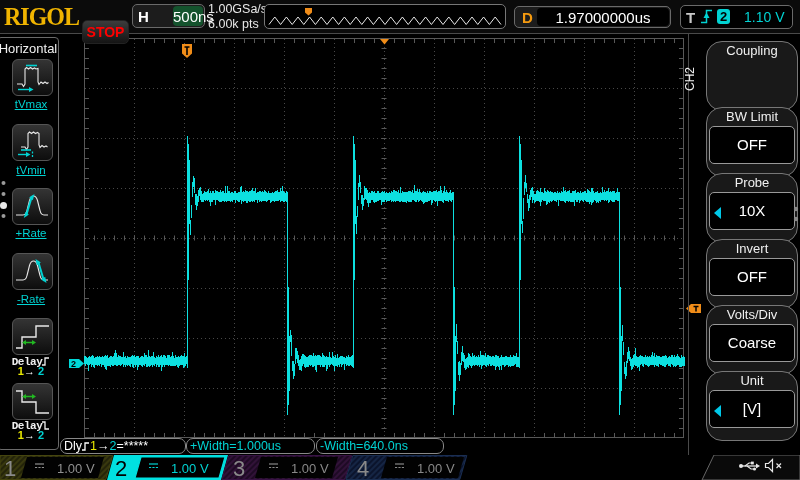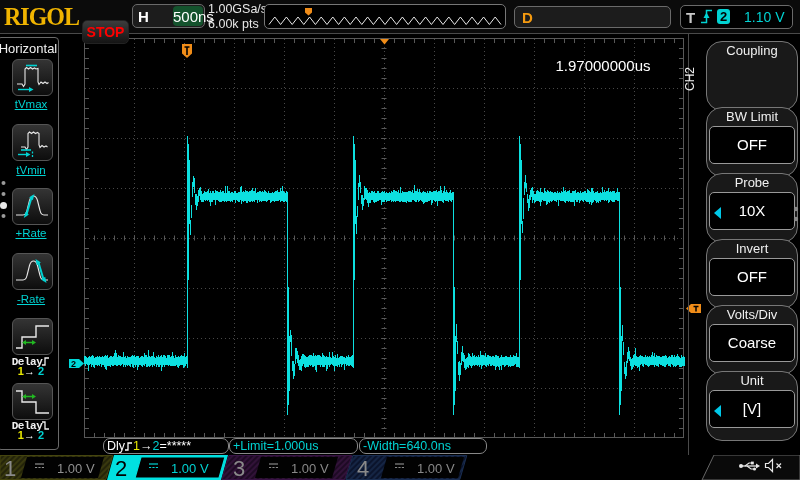--- a/index.html
+++ b/index.html
@@ -10,39 +10,39 @@
 .tb-box { position:absolute; border:1px solid #6a6a6a; border-radius:5px; background:#000; }
 #stopbtn { left:82px; top:20px; width:47px; height:24px; background:linear-gradient(#3c3c3c,#141414); border:1px solid #222;
   color:#f00; font-weight:bold; font-size:14px; text-align:center; line-height:23px; letter-spacing:0px; }
 #hbox { left:132px; top:4px; width:73px; height:24px; background:#1c1c1c; }
 #hbox .hl { position:absolute; left:5px; top:3px; color:#fff; font-weight:bold; font-size:15px; }
 #hbox .hv { position:absolute; left:16px; top:1px; right:1px; bottom:1px; background:#14532d; border-radius:4px; color:#fff; font-size:15px; text-align:center; line-height:21px;margin-left:24px; }
 #srate { position:absolute; left:208px; top:2px; color:#e8e8e8; font-size:12.5px; line-height:14.5px; }
 #preview { left:264px; top:4px; width:242px; height:25px; background:#000; border:1px solid #777; }
 #dbox { left:514px; top:6px; width:157px; height:22px; background:#1c1c1c; }
 #dbox .dl { position:absolute; left:7px; top:2px; color:#f49a10; font-weight:bold; font-size:15px; }
-#dbox .dv { position:absolute; left:22px; top:1px; right:1px; bottom:1px; background:#000; border-radius:4px; color:#fff; font-size:15px; text-align:center; line-height:19px;margin-top:48px; }
+#dbox .dv { position:absolute; left:22px; top:1px; right:1px; bottom:1px; background:#000; border-radius:4px; color:#fff; font-size:15px; text-align:center; line-height:19px; }
 #tbox { left:680px; top:5px; width:113px; height:24px; background:#000; }
 #tbox .tl { position:absolute; left:5px; top:3px; color:#c8c8c8; font-weight:bold; font-size:15px; }
 #leftmenu { position:absolute; left:-3px; top:37px; width:62px; height:413px; border:1px solid #6a6a6a; border-radius:4px; background:#000; }
 #lm-title { position:absolute; left:0; top:3px; width:100%; text-align:center; color:#f0f0f0; font-size:13px; }
 .lbtn { position:absolute; left:14px; width:41px; height:37px; background:linear-gradient(#343434,#0d0d0d); border:1px solid #555; border-radius:6px; }
 .llab { position:absolute; left:3px; width:100%; text-align:center; color:#00d2d2; font-size:11.5px;text-decoration:underline; }
 .dlab { position:absolute; left:3px; width:100%; text-align:center; color:#f0f0f0; font-family:"Liberation Mono", monospace; font-size:11px; font-weight:bold; letter-spacing:-0.5px; }
 .dlab2 { position:absolute; left:3px; width:100%; text-align:center; font-family:"Liberation Sans", sans-serif; font-size:11px; font-weight:bold; color:#fff; }
 .dlab2 .y { color:#e8e800; } .dlab2 .c { color:#00d2d2; }
 #rsep { position:absolute; left:688px; top:34px; width:1px; height:421px; background:#4a4a4a; }
 #ch2tab { position:absolute; left:686px; top:64px; width:16px; height:30px; }
 #ch2tab span { position:absolute; left:-8px; top:8px; transform:rotate(-90deg); color:#f0f0f0; font-size:12px; }
 .mitem { position:absolute; left:706px; width:92px; height:70px; background:#191919; border:1px solid #777; border-radius:16px; }
 .mlabel { position:absolute; top:1px; width:100%; text-align:center; color:#f0f0f0; font-size:13px; }
 .mval { position:absolute; left:2px; right:2px; top:18px; height:38px; background:#000; border:1px solid #999; border-radius:5px;
   color:#fff; font-size:15px; text-align:center; line-height:36px; }
 .mtri { position:absolute; left:4px; top:14px; width:0; height:0; border-top:6px solid transparent; border-bottom:6px solid transparent; border-right:7px solid #00c8e8; }
-.meas { position:absolute; top:438px; height:16px; background:#000; border:1px solid #888; border-radius:7px; font-size:12.5px; line-height:14px; color:#fff; padding-left:3px;margin-left:43px; }
+.meas { position:absolute; top:438px; height:16px; background:#000; border:1px solid #888; border-radius:7px; font-size:12.5px; line-height:14px; color:#fff; padding-left:3px; }
 .meas .cy { color:#00d2d2; }
 </style></head>
 <body>
   <svg class="abs" style="left:0;top:0" width="800" height="480" viewBox="0 0 800 480">
     <path d="M134.5 39V437M184.5 39V437M234.5 39V437M284.5 39V437M334.5 39V437M384.5 39V437M434.5 39V437M484.5 39V437M534.5 39V437M584.5 39V437M634.5 39V437" stroke="#484848" stroke-width="1" stroke-dasharray="1 3" fill="none"></path>
     <path d="M85 88.5H683M85 138.5H683M85 188.5H683M85 238.5H683M85 288.5H683M85 338.5H683M85 388.5H683" stroke="#484848" stroke-width="1" stroke-dasharray="1 3" fill="none"></path>
     <rect x="84.5" y="38.5" width="599" height="399" fill="none" stroke="#585858" stroke-width="1"></rect>
     <path d="M94.5 38.5V43M94.5 437.5V433M104.5 38.5V43M104.5 437.5V433M114.5 38.5V43M114.5 437.5V433M124.5 38.5V43M124.5 437.5V433M144.5 38.5V43M144.5 437.5V433M154.5 38.5V43M154.5 437.5V433M164.5 38.5V43M164.5 437.5V433M174.5 38.5V43M174.5 437.5V433M194.5 38.5V43M194.5 437.5V433M204.5 38.5V43M204.5 437.5V433M214.5 38.5V43M214.5 437.5V433M224.5 38.5V43M224.5 437.5V433M244.5 38.5V43M244.5 437.5V433M254.5 38.5V43M254.5 437.5V433M264.5 38.5V43M264.5 437.5V433M274.5 38.5V43M274.5 437.5V433M294.5 38.5V43M294.5 437.5V433M304.5 38.5V43M304.5 437.5V433M314.5 38.5V43M314.5 437.5V433M324.5 38.5V43M324.5 437.5V433M344.5 38.5V43M344.5 437.5V433M354.5 38.5V43M354.5 437.5V433M364.5 38.5V43M364.5 437.5V433M374.5 38.5V43M374.5 437.5V433M394.5 38.5V43M394.5 437.5V433M404.5 38.5V43M404.5 437.5V433M414.5 38.5V43M414.5 437.5V433M424.5 38.5V43M424.5 437.5V433M444.5 38.5V43M444.5 437.5V433M454.5 38.5V43M454.5 437.5V433M464.5 38.5V43M464.5 437.5V433M474.5 38.5V43M474.5 437.5V433M494.5 38.5V43M494.5 437.5V433M504.5 38.5V43M504.5 437.5V433M514.5 38.5V43M514.5 437.5V433M524.5 38.5V43M524.5 437.5V433M544.5 38.5V43M544.5 437.5V433M554.5 38.5V43M554.5 437.5V433M564.5 38.5V43M564.5 437.5V433M574.5 38.5V43M574.5 437.5V433M594.5 38.5V43M594.5 437.5V433M604.5 38.5V43M604.5 437.5V433M614.5 38.5V43M614.5 437.5V433M624.5 38.5V43M624.5 437.5V433M644.5 38.5V43M644.5 437.5V433M654.5 38.5V43M654.5 437.5V433M664.5 38.5V43M664.5 437.5V433M674.5 38.5V43M674.5 437.5V433M84.5 48.5H89M683.5 48.5H679M84.5 58.5H89M683.5 58.5H679M84.5 68.5H89M683.5 68.5H679M84.5 78.5H89M683.5 78.5H679M84.5 98.5H89M683.5 98.5H679M84.5 108.5H89M683.5 108.5H679M84.5 118.5H89M683.5 118.5H679M84.5 128.5H89M683.5 128.5H679M84.5 148.5H89M683.5 148.5H679M84.5 158.5H89M683.5 158.5H679M84.5 168.5H89M683.5 168.5H679M84.5 178.5H89M683.5 178.5H679M84.5 198.5H89M683.5 198.5H679M84.5 208.5H89M683.5 208.5H679M84.5 218.5H89M683.5 218.5H679M84.5 228.5H89M683.5 228.5H679M84.5 248.5H89M683.5 248.5H679M84.5 258.5H89M683.5 258.5H679M84.5 268.5H89M683.5 268.5H679M84.5 278.5H89M683.5 278.5H679M84.5 298.5H89M683.5 298.5H679M84.5 308.5H89M683.5 308.5H679M84.5 318.5H89M683.5 318.5H679M84.5 328.5H89M683.5 328.5H679M84.5 348.5H89M683.5 348.5H679M84.5 358.5H89M683.5 358.5H679M84.5 368.5H89M683.5 368.5H679M84.5 378.5H89M683.5 378.5H679M84.5 398.5H89M683.5 398.5H679M84.5 408.5H89M683.5 408.5H679M84.5 418.5H89M683.5 418.5H679M84.5 428.5H89M683.5 428.5H679M381.5 48.5H386.5M381.5 58.5H386.5M381.5 68.5H386.5M381.5 78.5H386.5M381.5 88.5H386.5M381.5 98.5H386.5M381.5 108.5H386.5M381.5 118.5H386.5M381.5 128.5H386.5M381.5 138.5H386.5M381.5 148.5H386.5M381.5 158.5H386.5M381.5 168.5H386.5M381.5 178.5H386.5M381.5 188.5H386.5M381.5 198.5H386.5M381.5 208.5H386.5M381.5 218.5H386.5M381.5 228.5H386.5M381.5 238.5H386.5M381.5 248.5H386.5M381.5 258.5H386.5M381.5 268.5H386.5M381.5 278.5H386.5M381.5 288.5H386.5M381.5 298.5H386.5M381.5 308.5H386.5M381.5 318.5H386.5M381.5 328.5H386.5M381.5 338.5H386.5M381.5 348.5H386.5M381.5 358.5H386.5M381.5 368.5H386.5M381.5 378.5H386.5M381.5 388.5H386.5M381.5 398.5H386.5M381.5 408.5H386.5M381.5 418.5H386.5M381.5 428.5H386.5M94.5 235.5V240.5M104.5 235.5V240.5M114.5 235.5V240.5M124.5 235.5V240.5M134.5 235.5V240.5M144.5 235.5V240.5M154.5 235.5V240.5M164.5 235.5V240.5M174.5 235.5V240.5M184.5 235.5V240.5M194.5 235.5V240.5M204.5 235.5V240.5M214.5 235.5V240.5M224.5 235.5V240.5M234.5 235.5V240.5M244.5 235.5V240.5M254.5 235.5V240.5M264.5 235.5V240.5M274.5 235.5V240.5M284.5 235.5V240.5M294.5 235.5V240.5M304.5 235.5V240.5M314.5 235.5V240.5M324.5 235.5V240.5M334.5 235.5V240.5M344.5 235.5V240.5M354.5 235.5V240.5M364.5 235.5V240.5M374.5 235.5V240.5M384.5 235.5V240.5M394.5 235.5V240.5M404.5 235.5V240.5M414.5 235.5V240.5M424.5 235.5V240.5M434.5 235.5V240.5M444.5 235.5V240.5M454.5 235.5V240.5M464.5 235.5V240.5M474.5 235.5V240.5M484.5 235.5V240.5M494.5 235.5V240.5M504.5 235.5V240.5M514.5 235.5V240.5M524.5 235.5V240.5M534.5 235.5V240.5M544.5 235.5V240.5M554.5 235.5V240.5M564.5 235.5V240.5M574.5 235.5V240.5M584.5 235.5V240.5M594.5 235.5V240.5M604.5 235.5V240.5M614.5 235.5V240.5M624.5 235.5V240.5M634.5 235.5V240.5M644.5 235.5V240.5M654.5 235.5V240.5M664.5 235.5V240.5M674.5 235.5V240.5" stroke="#585858" stroke-width="1" fill="none"></path>
     <path d="M84.5 356V364M85.5 356V366M86.5 357V364M87.5 358V365M88.5 357V371M89.5 356V365M90.5 357V364M91.5 356V367M92.5 355V365M93.5 356V367M94.5 358V368M95.5 357V365M96.5 357V365M97.5 356V366M98.5 357V365M99.5 356V366M100.5 357V364M101.5 357V367M102.5 356V365M103.5 357V365M104.5 356V367M105.5 355V369M106.5 356V370M107.5 355V366M108.5 358V366M109.5 357V366M110.5 356V367M111.5 356V365M112.5 357V366M113.5 356V366M114.5 353V365M115.5 350V365M116.5 353V366M117.5 357V366M118.5 355V365M119.5 356V365M120.5 356V366M121.5 357V365M122.5 357V364M123.5 352V367M124.5 357V365M125.5 356V367M126.5 358V365M127.5 356V366M128.5 357V365M129.5 357V366M130.5 357V367M131.5 356V364M132.5 355V367M133.5 356V368M134.5 355V365M135.5 357V367M136.5 356V365M137.5 356V370M138.5 356V367M139.5 358V365M140.5 357V365M141.5 356V366M142.5 356V367M143.5 357V365M144.5 353V366M145.5 355V364M146.5 355V367M147.5 357V367M148.5 350V366M149.5 356V367M150.5 357V366M151.5 356V365M152.5 356V367M153.5 352V365M154.5 357V366M155.5 358V364M156.5 356V367M157.5 357V365M158.5 355V367M159.5 357V367M160.5 356V365M161.5 355V371M162.5 357V367M163.5 355V365M164.5 355V367M165.5 356V365M166.5 358V365M167.5 355V365M168.5 355V366M169.5 355V365M170.5 357V366M171.5 356V366M172.5 352V366M173.5 356V366M174.5 358V366M175.5 355V366M176.5 357V365M177.5 357V367M178.5 356V368M179.5 357V366M180.5 356V365M181.5 355V365M182.5 356V365M183.5 356V368M184.5 353V367M185.5 357V366M186.5 356V364M187.5 136V368M188.5 144V280M189.5 160V224M190.5 220V235M191.5 205V218M192.5 182V197M193.5 176V187M194.5 178V193M195.5 194V205M196.5 194V210M197.5 196V206M198.5 190V202M199.5 188V196M200.5 187V200M201.5 191V202M202.5 194V202M203.5 193V202M204.5 191V200M205.5 192V201M206.5 192V200M207.5 191V201M208.5 189V200M209.5 193V202M210.5 191V206M211.5 193V202M212.5 191V202M213.5 191V200M214.5 193V200M215.5 190V205M216.5 191V200M217.5 191V200M218.5 192V201M219.5 192V202M220.5 190V202M221.5 192V202M222.5 191V201M223.5 191V201M224.5 193V202M225.5 186V201M226.5 193V202M227.5 186V201M228.5 191V201M229.5 191V201M230.5 193V202M231.5 192V201M232.5 192V202M233.5 193V200M234.5 191V200M235.5 191V203M236.5 193V200M237.5 193V201M238.5 192V202M239.5 192V202M240.5 187V200M241.5 186V204M242.5 192V201M243.5 191V202M244.5 192V201M245.5 190V201M246.5 191V203M247.5 191V203M248.5 192V201M249.5 191V202M250.5 191V202M251.5 190V201M252.5 188V202M253.5 191V201M254.5 191V202M255.5 188V200M256.5 193V200M257.5 192V203M258.5 192V200M259.5 191V202M260.5 191V201M261.5 192V202M262.5 191V201M263.5 192V201M264.5 190V201M265.5 191V201M266.5 192V202M267.5 193V201M268.5 191V200M269.5 193V200M270.5 193V203M271.5 193V202M272.5 192V201M273.5 193V201M274.5 192V202M275.5 191V201M276.5 191V201M277.5 190V201M278.5 192V201M279.5 192V200M280.5 188V202M281.5 191V201M282.5 186V201M283.5 191V202M284.5 192V202M285.5 193V201M286.5 191V202M287.5 192V415M288.5 287V405M289.5 336V391M290.5 330V342M291.5 335V356M292.5 361V371M293.5 361V379M294.5 364V376M295.5 348V364M296.5 348V359M297.5 351V363M298.5 355V366M299.5 360V370M300.5 359V370M301.5 356V371M302.5 354V366M303.5 354V364M304.5 355V367M305.5 356V368M306.5 357V367M307.5 357V367M308.5 356V367M309.5 355V365M310.5 355V366M311.5 355V365M312.5 356V367M313.5 353V367M314.5 356V366M315.5 355V370M316.5 356V372M317.5 355V365M318.5 355V365M319.5 355V365M320.5 356V367M321.5 357V365M322.5 353V367M323.5 355V367M324.5 356V367M325.5 357V365M326.5 356V371M327.5 357V369M328.5 357V365M329.5 352V367M330.5 357V365M331.5 358V364M332.5 352V365M333.5 356V366M334.5 357V371M335.5 355V366M336.5 358V366M337.5 354V367M338.5 358V365M339.5 357V367M340.5 356V364M341.5 356V367M342.5 356V365M343.5 357V364M344.5 357V370M345.5 358V364M346.5 356V366M347.5 357V365M348.5 355V366M349.5 357V366M350.5 357V365M351.5 356V366M352.5 355V367M353.5 136V368M354.5 144V280M355.5 160V224M356.5 216V234M357.5 206V217M358.5 183V200M359.5 175V187M360.5 182V193M361.5 195V204M362.5 195V210M363.5 198V206M364.5 186V200M365.5 188V199M366.5 188V200M367.5 190V203M368.5 193V207M369.5 192V203M370.5 193V203M371.5 191V200M372.5 191V200M373.5 192V202M374.5 191V203M375.5 193V202M376.5 193V202M377.5 191V201M378.5 191V201M379.5 193V200M380.5 193V200M381.5 192V205M382.5 191V202M383.5 192V202M384.5 191V202M385.5 193V200M386.5 192V202M387.5 193V201M388.5 193V201M389.5 192V201M390.5 193V200M391.5 191V202M392.5 192V201M393.5 190V202M394.5 190V201M395.5 191V202M396.5 191V201M397.5 192V201M398.5 190V201M399.5 193V202M400.5 187V202M401.5 193V201M402.5 191V202M403.5 192V202M404.5 192V202M405.5 192V202M406.5 192V203M407.5 192V201M408.5 191V202M409.5 191V202M410.5 191V202M411.5 192V202M412.5 190V200M413.5 193V200M414.5 185V201M415.5 191V202M416.5 191V202M417.5 189V200M418.5 192V202M419.5 189V201M420.5 192V200M421.5 193V201M422.5 192V202M423.5 191V204M424.5 192V203M425.5 192V202M426.5 193V202M427.5 191V202M428.5 193V201M429.5 191V201M430.5 191V200M431.5 192V205M432.5 192V203M433.5 191V200M434.5 191V201M435.5 191V202M436.5 190V201M437.5 192V206M438.5 191V201M439.5 191V201M440.5 186V201M441.5 190V201M442.5 193V202M443.5 191V203M444.5 186V200M445.5 192V201M446.5 190V201M447.5 192V201M448.5 193V202M449.5 192V200M450.5 190V201M451.5 193V202M452.5 192V200M453.5 192V415M454.5 287V405M455.5 336V391M456.5 324V342M457.5 341V354M458.5 362V375M459.5 361V381M460.5 363V375M461.5 352V365M462.5 346V361M463.5 353V362M464.5 355V368M465.5 359V370M466.5 358V369M467.5 357V367M468.5 353V368M469.5 354V365M470.5 356V366M471.5 357V368M472.5 353V366M473.5 356V365M474.5 355V366M475.5 357V365M476.5 356V365M477.5 357V366M478.5 355V365M479.5 357V367M480.5 351V365M481.5 355V369M482.5 355V366M483.5 355V365M484.5 356V365M485.5 353V366M486.5 357V367M487.5 355V365M488.5 355V366M489.5 356V364M490.5 356V366M491.5 357V366M492.5 356V365M493.5 356V366M494.5 357V366M495.5 355V370M496.5 355V367M497.5 356V366M498.5 356V367M499.5 358V370M500.5 357V366M501.5 355V370M502.5 357V365M503.5 357V365M504.5 357V367M505.5 356V366M506.5 356V365M507.5 357V365M508.5 357V367M509.5 357V366M510.5 355V367M511.5 357V366M512.5 357V366M513.5 355V366M514.5 356V365M515.5 356V364M516.5 353V367M517.5 357V367M518.5 357V367M519.5 136V368M520.5 144V280M521.5 160V224M522.5 221V233M523.5 198V219M524.5 182V195M525.5 175V188M526.5 183V192M527.5 194V203M528.5 199V211M529.5 195V208M530.5 190V200M531.5 188V197M532.5 187V203M533.5 191V200M534.5 194V203M535.5 194V202M536.5 191V201M537.5 190V201M538.5 191V201M539.5 192V202M540.5 188V206M541.5 192V202M542.5 192V200M543.5 193V201M544.5 188V201M545.5 191V201M546.5 192V205M547.5 190V204M548.5 191V202M549.5 192V203M550.5 191V201M551.5 192V202M552.5 192V201M553.5 193V200M554.5 192V201M555.5 192V201M556.5 193V202M557.5 191V200M558.5 193V206M559.5 192V200M560.5 193V201M561.5 191V201M562.5 192V201M563.5 187V201M564.5 191V202M565.5 190V203M566.5 192V201M567.5 191V201M568.5 191V202M569.5 190V201M570.5 193V202M571.5 193V202M572.5 191V202M573.5 191V202M574.5 191V206M575.5 190V200M576.5 193V202M577.5 192V202M578.5 192V200M579.5 193V203M580.5 191V201M581.5 193V200M582.5 192V201M583.5 192V202M584.5 191V200M585.5 191V201M586.5 193V202M587.5 189V202M588.5 190V202M589.5 191V204M590.5 192V202M591.5 188V205M592.5 188V203M593.5 191V202M594.5 193V200M595.5 192V201M596.5 192V203M597.5 191V202M598.5 193V203M599.5 193V201M600.5 192V202M601.5 193V200M602.5 187V200M603.5 192V200M604.5 190V201M605.5 192V200M606.5 191V201M607.5 191V200M608.5 188V203M609.5 192V202M610.5 191V200M611.5 192V201M612.5 191V202M613.5 191V202M614.5 191V202M615.5 193V200M616.5 192V200M617.5 188V201M618.5 192V201M619.5 192V415M620.5 287V405M621.5 336V391M622.5 325V341M623.5 342V355M624.5 362V374M625.5 367V379M626.5 361V376M627.5 352V363M628.5 347V359M629.5 351V361M630.5 357V366M631.5 359V370M632.5 358V369M633.5 355V367M634.5 354V365M635.5 348V366M636.5 356V366M637.5 357V368M638.5 357V367M639.5 356V371M640.5 355V365M641.5 356V364M642.5 356V366M643.5 357V367M644.5 357V364M645.5 355V365M646.5 357V365M647.5 356V366M648.5 357V367M649.5 356V366M650.5 357V365M651.5 355V365M652.5 352V365M653.5 356V365M654.5 353V367M655.5 357V365M656.5 355V366M657.5 356V366M658.5 356V367M659.5 356V364M660.5 357V365M661.5 357V365M662.5 356V366M663.5 356V366M664.5 356V367M665.5 355V367M666.5 356V365M667.5 358V364M668.5 357V366M669.5 356V366M670.5 357V367M671.5 355V364M672.5 355V365M673.5 357V367M674.5 355V366M675.5 357V367M676.5 356V366M677.5 354V365M678.5 356V365M679.5 357V367M680.5 358V367M681.5 355V367M682.5 357V366M683.5 356V366M684.5 357V366" stroke="#0de0e0" stroke-width="1" fill="none"></path>
     <polygon points="182,44 192,44 192,53.5 187,58 182,53.5" fill="#f08c18"></polygon>
@@ -171,21 +171,21 @@
     <div class="mval"><div class="mtri"></div>[V]</div>
   </div>
   <svg class="abs" style="left:793px;top:205px" width="7" height="20">
     <circle cx="3" cy="4" r="2.2" fill="#888"></circle>
     <circle cx="3" cy="14" r="2.2" fill="#888"></circle>
   </svg>
 
   <div class="meas" style="left:60px;width:126px"><span>Dly<svg width="8" height="10" viewBox="0 0 8 10" style="vertical-align:-1px">
         <path d="M0 9h3V2h4" stroke="#fff" stroke-width="1.3" fill="none"></path>
       </svg><span style="color:#e8e800">1</span>→<span class="cy">2</span>=*****</span></div>
-  <div class="meas" style="left:186px;width:129px"><span class="cy">+Limit=1.000us</span></div>
+  <div class="meas" style="left:186px;width:129px"><span class="cy">+Width=1.000us</span></div>
   <div class="meas" style="left:316px;width:128px"><span class="cy">-Width=640.0ns</span></div>
 
   <svg class="abs" style="left:0;top:455px" width="800" height="25" viewBox="0 0 800 25">
     <defs>
       <pattern id="h1" width="4" height="4" patternUnits="userSpaceOnUse" patternTransform="rotate(45)">
         <rect width="4" height="4" fill="#24240a"></rect>
         <rect width="2" height="4" fill="#38380e"></rect>
       </pattern>
       <pattern id="h3" width="4" height="4" patternUnits="userSpaceOnUse" patternTransform="rotate(45)">
         <rect width="4" height="4" fill="#1e0a24"></rect>

